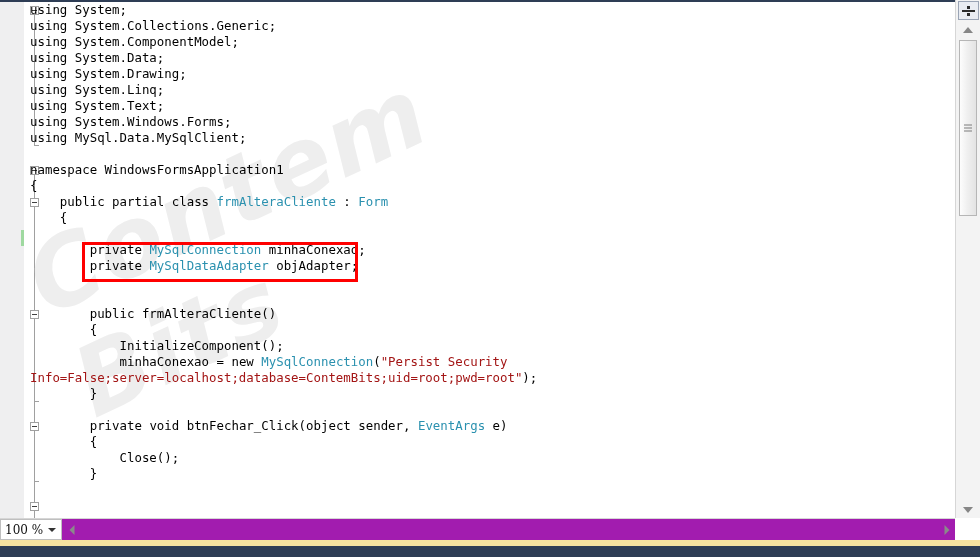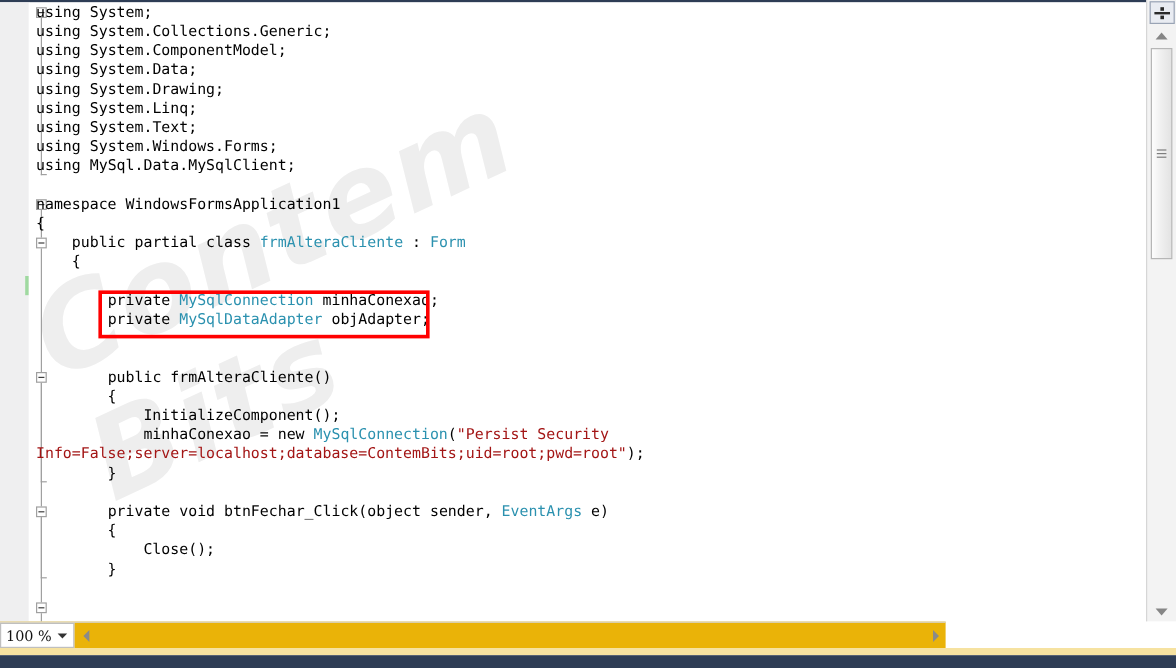--- a/index.html
+++ b/index.html
@@ -230,23 +230,23 @@
     height: 1px;
     margin: 2px 0;
     background: #7d7d7d;
   }
 
   
   .bottom-bar {
     position: absolute;
     left: 0;
     top: 518px;
-    width: 788px;
+    width: 955px;
     height: 22px;
-    background: #eab308;
+    background: #a21caf;
     border-top: 1px solid #d6d6d6;
     box-sizing: border-box;
   }
   .zoom-combo {
     position: absolute;
     left: 0; top: 0;
     width: 62px;
     height: 21px;
     background: #ffffff;
     border: 1px solid #bfbfbf;

